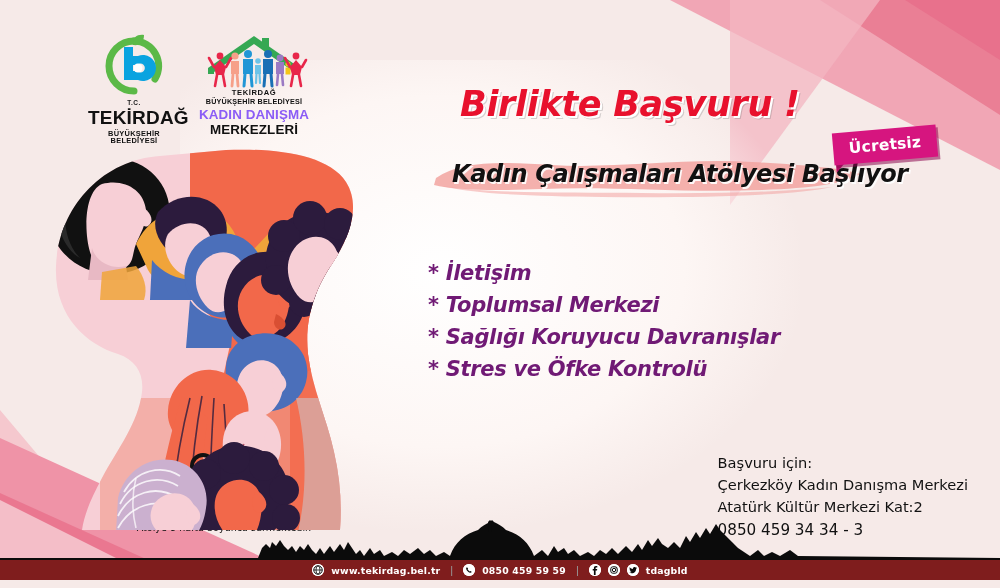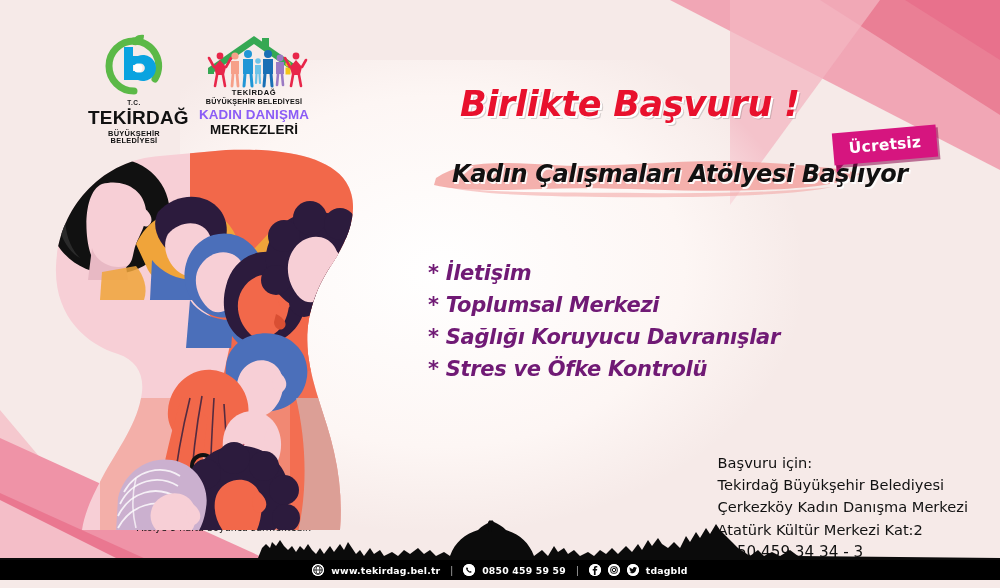--- a/index.html
+++ b/index.html
@@ -97,21 +97,21 @@
   
   .footnote{position:absolute;left:100px;top:505px;width:240px;text-align:center;}
   .footnote div{font-size:9.6px;color:#111;line-height:1.6;white-space:nowrap;
     font-family:"DejaVu Sans", sans-serif;}
 
   
   .art{position:absolute;left:40px;top:148px;width:362px;height:384px;}
 
   
   .skyline{position:absolute;left:0;bottom:26px;width:1000px;height:42px;}
-  .footer{position:absolute;left:0;bottom:8px;width:1000px;height:20px;background:#000000;}
+  .footer{position:absolute;left:0;bottom:8px;width:1000px;height:20px;background:#7f1d1d;}
   .footer-inner{position:absolute;left:0;top:0;width:1000px;height:20px;
     display:flex;align-items:center;justify-content:center;gap:7px;}
   .f-txt{color:#fff;font-size:9.3px;font-weight:bold;letter-spacing:.2px;
     font-family:"DejaVu Sans", sans-serif;}
   .f-sep{color:#9a9a9a;font-size:11px;margin:0 3px;}
   .f-ico{width:12px;height:12px;border-radius:50%;background:#fff;
     display:inline-block;position:relative;flex:none;}
   .f-ico svg{position:absolute;left:0;top:0;}
   .footer-strip{position:absolute;left:0;bottom:0;width:1000px;height:8px;background:#f6eae8;}
 </style>
@@ -231,21 +231,20 @@
 
   <div class="bullets">
     <div class="bullet">* İletişim</div>
     <div class="bullet">* Toplumsal Merkezi</div>
     <div class="bullet">* Sağlığı Koruyucu Davranışlar</div>
     <div class="bullet">* Stres ve Öfke Kontrolü</div>
   </div>
 
   <div class="contact">
     <div>Başvuru için:</div>
-    <div>Tekirdağ Büyükşehir Belediyesi</div>
     <div>Çerkezköy Kadın Danışma Merkezi</div>
     <div>Atatürk Kültür Merkezi Kat:2</div>
     <div class="phone">0850 459 34 34 - 3</div>
   </div>
 
   <div class="footnote">
     <div>* 18 yaş ve üzeri tüm kadınların katılımına açıktır.</div>
     <div>* Atölye 8 hafta boyunca sürmektedir.</div>
   </div>
 

